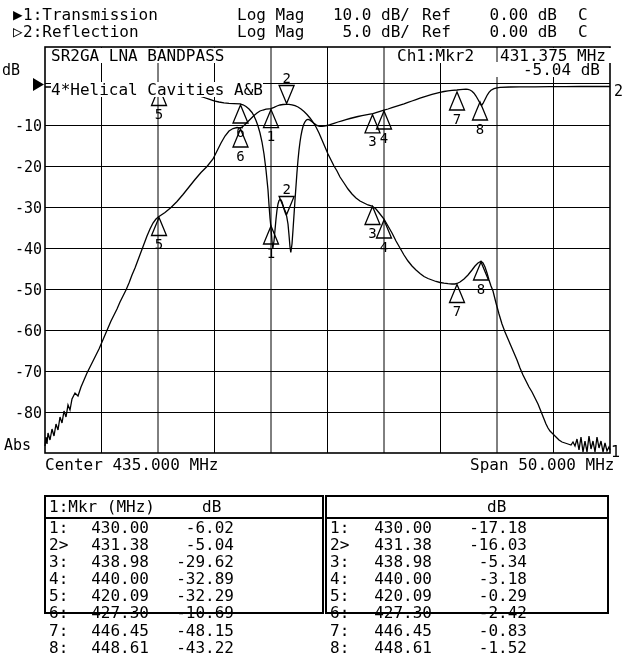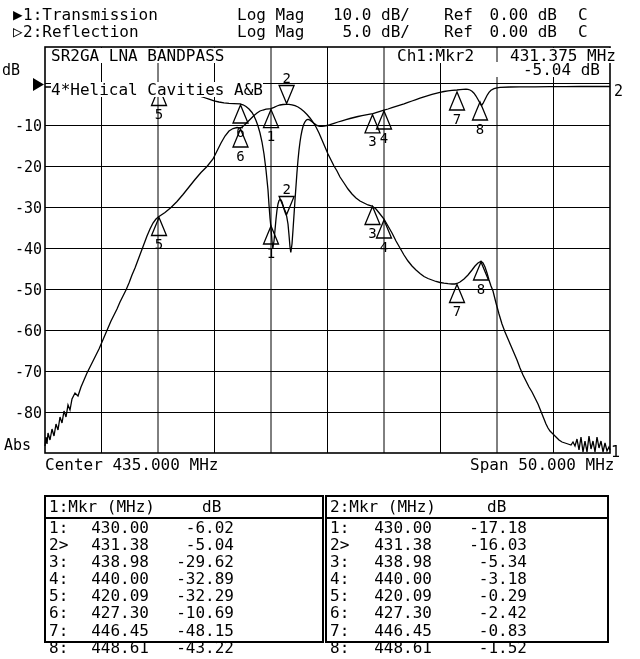--- a/index.html
+++ b/index.html
@@ -8,27 +8,27 @@
     font-family:"DejaVu Sans Mono",monospace;color:#000;overflow:hidden;
   }
   .abs{position:absolute;}
   .hdr{font-size:16px;line-height:17px;white-space:pre;}
   .hdr span{position:absolute;top:0;}
   .hdr-row{position:absolute;left:0;width:640px;height:18px;}
   .g-glyph{left:13px;}
   .g-label{left:23px;}
   .g-format{left:237px;}
   .g-scale{left:310px;width:100px;text-align:right;}
-  .g-ref{left:444px;}
+  .g-ref{left:422px;}
   .g-refval{left:455px;width:102px;text-align:right;}
   .g-status{left:578px;}
   .chart-text{font-size:16px;line-height:15px;background:#fff;white-space:pre;}
   .footer-text{font-size:16px;line-height:17px;white-space:pre;}
   .mkr-box{
-    position:absolute;top:495px;height:148px;border:2px solid #000;
+    position:absolute;top:495px;height:119px;border:2px solid #000;
     font-size:16px;box-sizing:border-box;background:#fff;
   }
   #mkr-box-1{left:44px;width:280px;}
   #mkr-box-2{left:325px;width:284px;}
   .mkr-head{position:relative;height:20px;border-bottom:2px solid #000;}
   .mkr-head span{position:absolute;top:0;line-height:20px;}
   .h-left{left:3px;}
   #mkr-box-1 .h-db{left:156px;}
   #mkr-box-2 .h-db{left:160px;}
   .mkr-row{position:relative;height:17.1px;}
@@ -151,21 +151,21 @@
       <text class="mnum" x="480" y="133.5" text-anchor="middle">8</text>
     </g>
 
     <text x="614" y="96" font-size="15">2</text>
     <text x="611" y="457" font-size="15">1</text>
   </svg>
 
   <div class="abs chart-text" style="left:51px;top:48px;">SR2GA LNA BANDPASS</div>
   <div class="abs chart-text" style="left:51px;top:62px;margin-top:20px;">4*Helical Cavities A&amp;B</div>
   <div class="abs chart-text" style="left:397px;top:48px;">Ch1:Mkr2</div>
-  <div class="abs chart-text" style="left:500px;top:48px;width:116px;text-align:right;">431.375 MHz</div>
+  <div class="abs chart-text" style="left:500px;top:48px;width:116px;text-align:left;">431.375 MHz</div>
   <div class="abs chart-text" style="left:484px;top:62px;width:116px;text-align:right;">-5.04 dB</div>
 
   <div class="abs footer-text" style="left:45px;top:456px;">Center 435.000 MHz</div>
   <div class="abs footer-text" style="left:470px;top:456px;width:149px;text-align:left;">Span 50.000 MHz</div>
 
   <div class="mkr-box" id="mkr-box-1">
     <div class="mkr-head">
       <span class="h-left">1:Mkr (MHz)</span>
       <span class="h-db">dB</span>
     </div>
@@ -206,21 +206,20 @@
       </div>
     <div class="mkr-row">
         <span class="c-id">8:</span>
         <span class="c-freq">448.61</span>
         <span class="c-db">-43.22</span>
       </div>
   </div>
 
   <div class="mkr-box" id="mkr-box-2">
     <div class="mkr-head">
-      <span class="h-left">2:Mkr (MHz)</span>
       <span class="h-db">dB</span>
     </div>
     <div class="mkr-row">
         <span class="c-id">1:</span>
         <span class="c-freq">430.00</span>
         <span class="c-db">-17.18</span>
       </div>
     <div class="mkr-row">
         <span class="c-id">2&gt;</span>
         <span class="c-freq">431.38</span>

